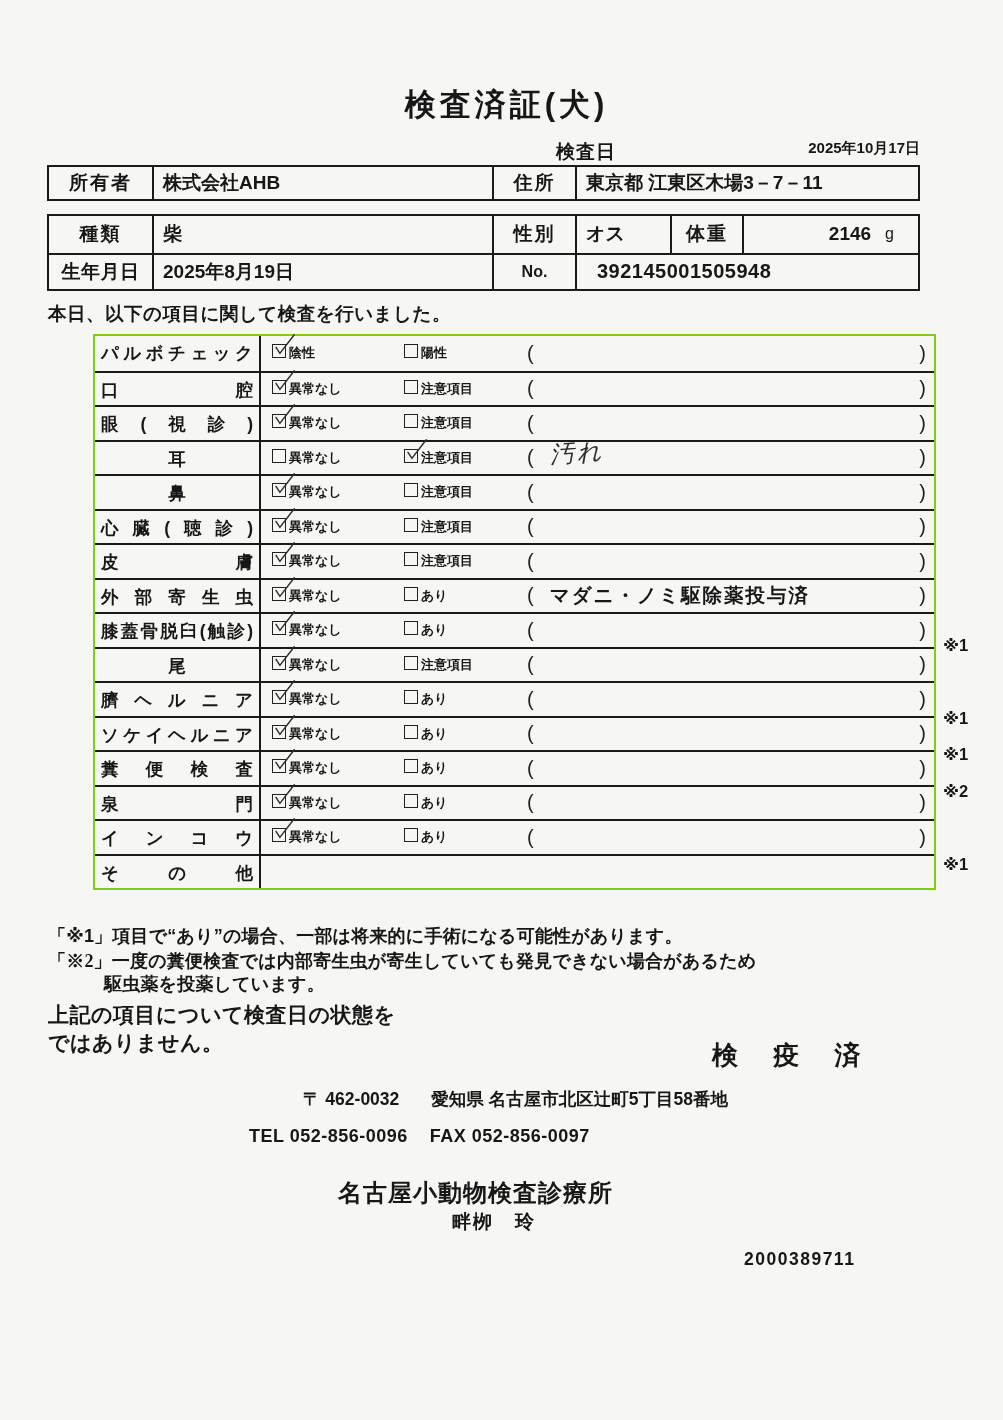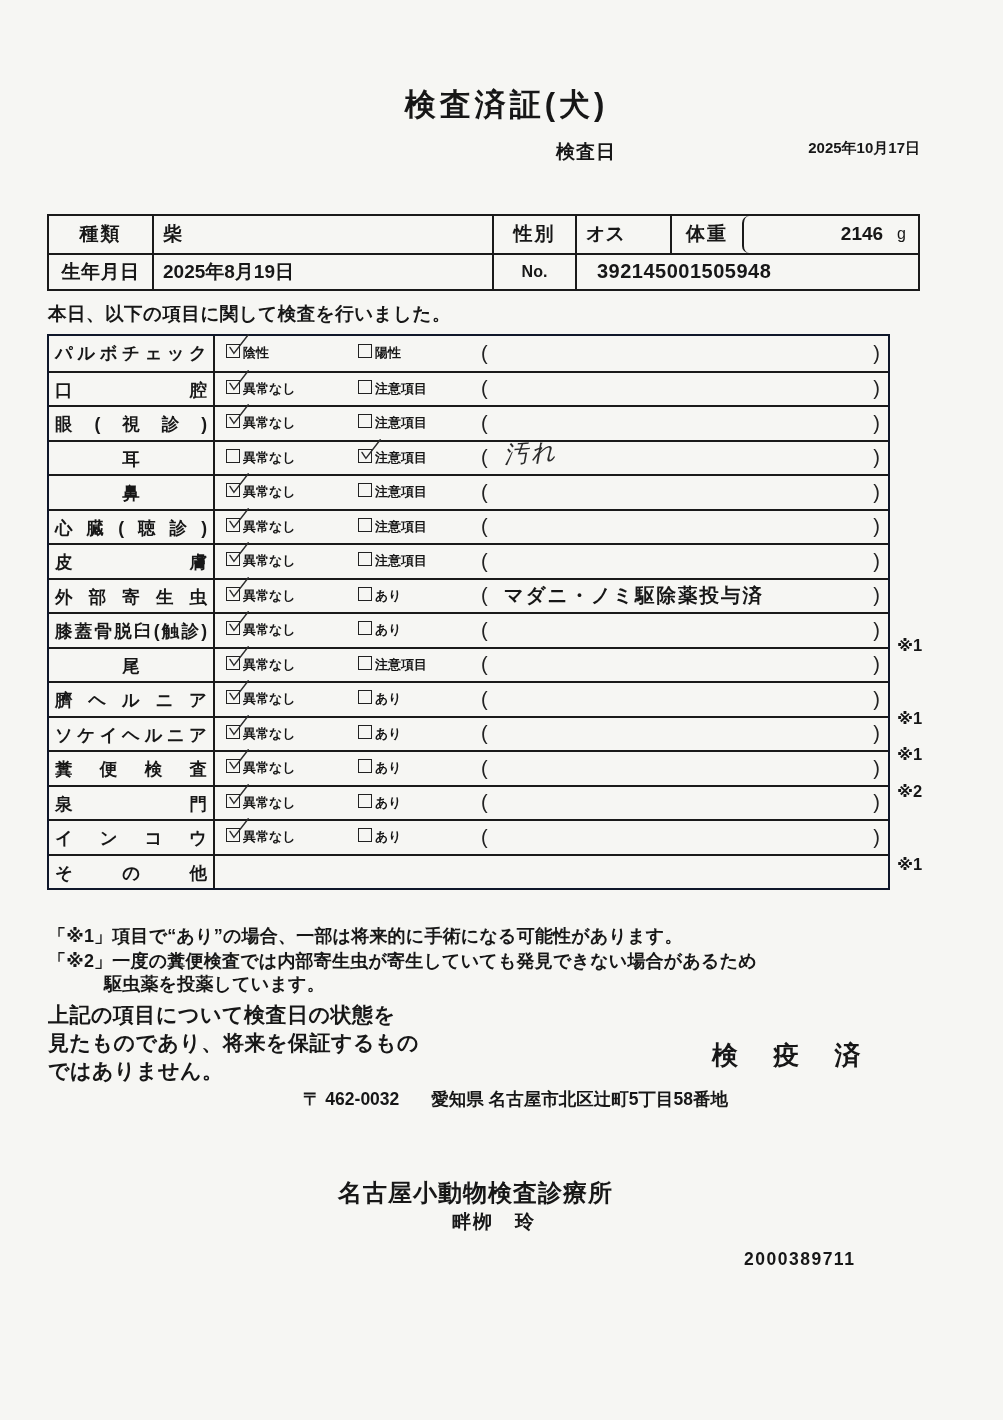--- a/index.html
+++ b/index.html
@@ -41,33 +41,33 @@
   .hrow + .hrow { border-top:2px solid #1a1a1a; }
   .hcell {
     display:flex; align-items:center;
     padding:0 9px; font-size:19px; font-weight:600;
   }
   .hcell + .hcell { border-left:2px solid #1a1a1a; }
   .hcell.lbl { justify-content:center; padding:0; letter-spacing:2px; }
   .hcell.lbl-tight { letter-spacing:0.5px; }
   .hcell.no-lbl { font-size:16px; letter-spacing:0; }
   .hcell.num { font-size:20px; letter-spacing:0.5px;padding-left:20px; }
-  .hcell.weight { justify-content:flex-end; padding-right:12px;border-radius:7px; }
+  .hcell.weight { justify-content:flex-end; padding-right:24px; }
   .hcell.weight .unit { font-size:16px; margin-left:14px; font-weight:500; }
   
   .intro {
     position:absolute; top:301px; left:48px;
     font-size:18.5px; font-weight:600; letter-spacing:0.5px;
   }
   
   .mtable-area {
     position:absolute; top:334px; left:47px;
     display:flex; align-items:flex-start;
   }
-  .mtable { width:843px; border:2px solid #0f172a; background:transparent; }
+  .mtable { width:843px; border:2px solid #84cc16; background:transparent;margin-left:46px; }
   .mrow { display:flex; height:34.5px; }
   .mrow + .mrow { border-top:2px solid #1a1a1a; }
   .mname {
     width:166px; border-right:2px solid #1a1a1a;
     padding:0 6px; font-size:17.5px; font-weight:600;
     line-height:34.5px; overflow:hidden; white-space:nowrap;
   }
   .mname.justify { text-align:justify; text-align-last:justify; }
   .mname.center { text-align:center; text-align-last:center; }
   .mcontent { flex:1; display:flex; align-items:center; padding-left:11px; }
@@ -94,21 +94,21 @@
     letter-spacing:3px;
   }
   .marks { width:46px; padding-top:1px; }
   .mark {
     height:36.5px; display:flex; align-items:center;
     padding-left:7px; font-size:16.5px; font-weight:600;
   }
   
   .fnote { position:absolute; left:48px; font-size:18px; font-weight:600; letter-spacing:0.2px; }
   .fnote-1 { top:924px; }
-  .fnote-2 { top:949px; }
+  .fnote-2 { top:949px;font-family:Liberation Serif, serif; }
   .fnote-3 { top:972px; left:104px; }
   
   .disclaimer {
     position:absolute; top:1001px; left:48px;
     font-size:21px; font-weight:600; line-height:28px; letter-spacing:0.5px;
   }
   .stamp {
     position:absolute; top:1038px; left:694px;
     font-size:26px; font-weight:600; letter-spacing:14px; white-space:nowrap;margin-left:18px;
   }
@@ -139,20 +139,28 @@
 </head>
 <body>
 
 <div class="page">
 
   <div class="title">検査済証(犬)</div>
 
   <div class="date-label">検査日</div>
   <div class="date-value">2025年10月17日</div>
 
+  <div class="tbl tbl-a">
+    <div class="hrow">
+      <div class="hcell lbl">所有者</div>
+      <div class="hcell">株式会社AHB</div>
+      <div class="hcell lbl">住所</div>
+      <div class="hcell">東京都 江東区木場3－7－11</div>
+    </div>
+  </div>
 
   <div class="tbl tbl-b">
     <div class="hrow hrow-1">
       <div class="hcell lbl">種類</div>
       <div class="hcell">柴</div>
       <div class="hcell lbl">性別</div>
       <div class="hcell">オス</div>
       <div class="hcell lbl">体重</div>
       <div class="hcell weight">
         <span>2146</span>
@@ -652,27 +660,30 @@
         <div class="mark"></div>
       </div>
   </div>
 
   <div class="fnote fnote-1">「※1」項目で“あり”の場合、一部は将来的に手術になる可能性があります。</div>
   <div class="fnote fnote-2">「※2」一度の糞便検査では内部寄生虫が寄生していても発見できない場合があるため</div>
   <div class="fnote fnote-3">駆虫薬を投薬しています。</div>
 
   <div class="disclaimer">
     <div>上記の項目について検査日の状態を</div>
-    <div>見たものであり、将来を保証するもの</div>
     <div>ではありません。</div>
   </div>
 
   <div class="stamp">検 疫 済</div>
 
   <div class="addr-line">
     <span class="postal">〒 462-0032</span>
     <span>愛知県 名古屋市北区辻町5丁目58番地</span>
   </div>
+  <div class="tel-line">
+    <span class="tel">TEL 052-856-0096</span>
+    <span>FAX 052-856-0097</span>
+  </div>
   <div class="clinic-name">名古屋小動物検査診療所</div>
   <div class="vet-name">畔栁　玲</div>
   <div class="serial">2000389711</div>
 
 </div>
 
 </body></html>

